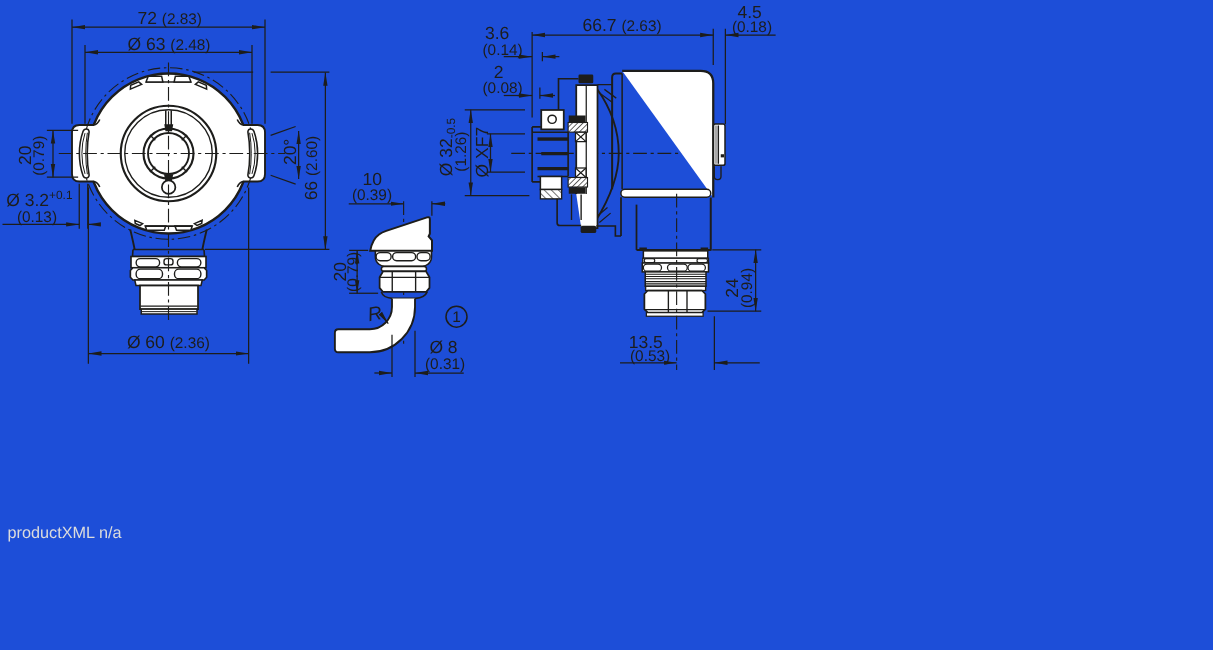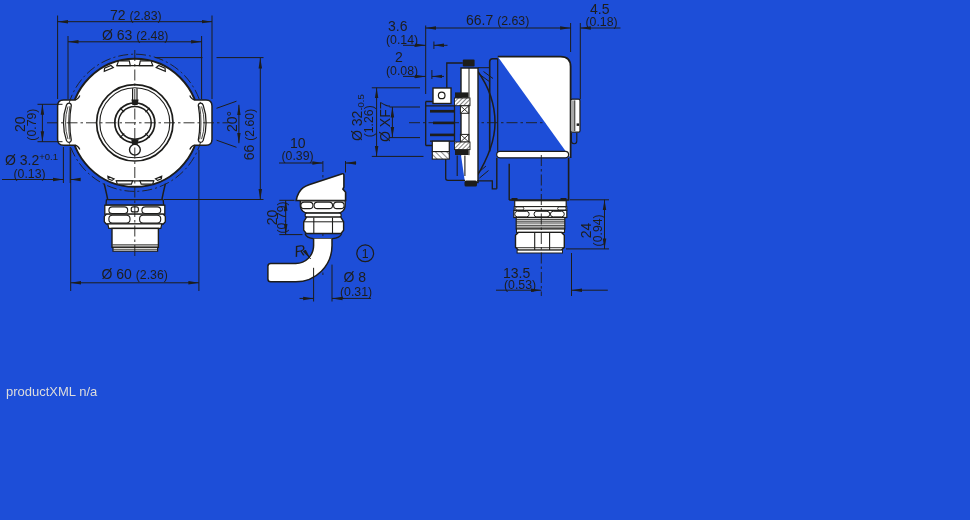--- a/index.html
+++ b/index.html
@@ -366,14 +366,14 @@
 <text class="t14" transform="translate(276.5,217.5) rotate(-90)" text-anchor="middle">20</text>
 <text class="t12" transform="translate(286,217.5) rotate(-90)" text-anchor="middle">(0.79)</text>
 <text x="294" y="256" font-style="italic" font-size="15.5px" transform="rotate(-10 300 250)">R</text>
 <text class="t12" x="365.2" y="257.7" text-anchor="middle">1</text>
 <text class="t14" x="343.5" y="282">Ø 8</text>
 <text class="t12" x="340" y="295.5">(0.31)</text>
 </g>
 </g>
 </svg>
 
-<div style="position:absolute;left:6px;top:384px;font-family:'Liberation Sans',sans-serif;font-size:13px;color:#dcdcdc;">productXML n/a</div>
+<div style="position:absolute;left:6px;top:418px;font-family:'Liberation Sans',sans-serif;font-size:13px;color:#dcdcdc;">productXML n/a</div>
 </div>
 
 </body></html>

